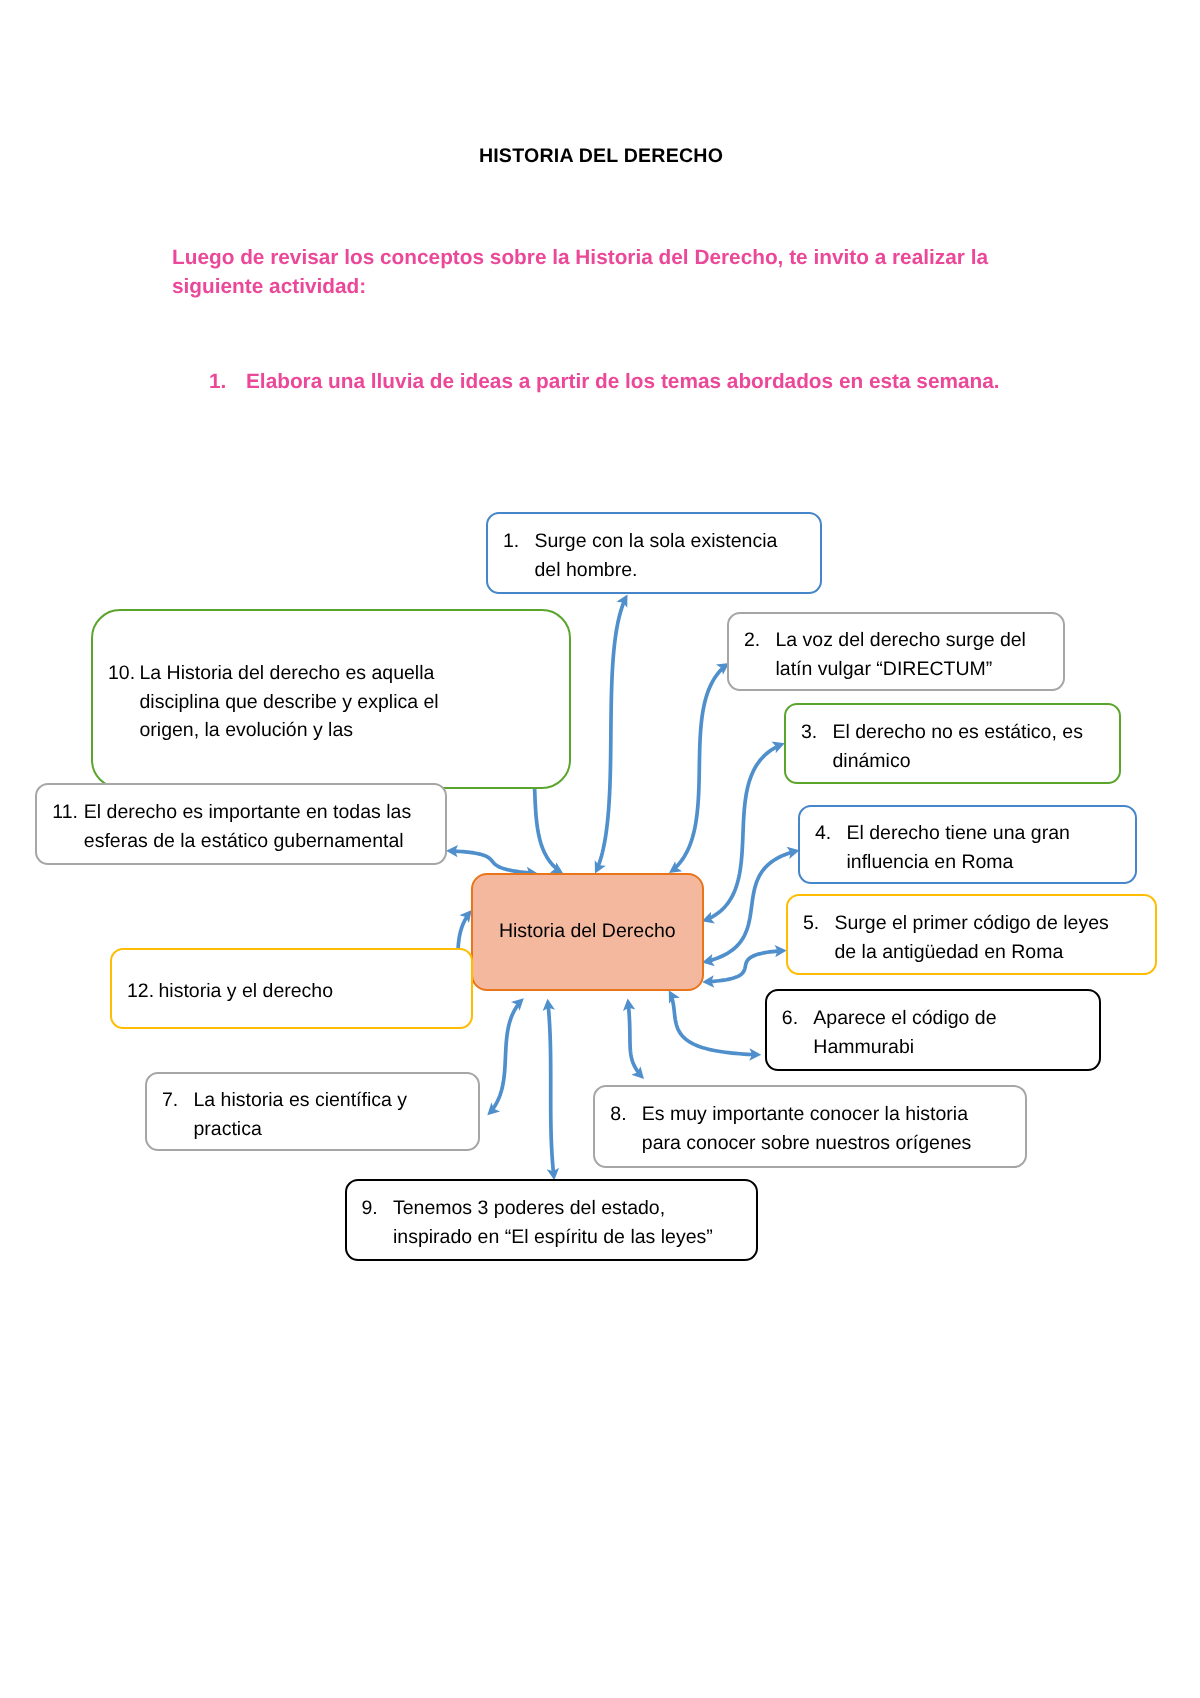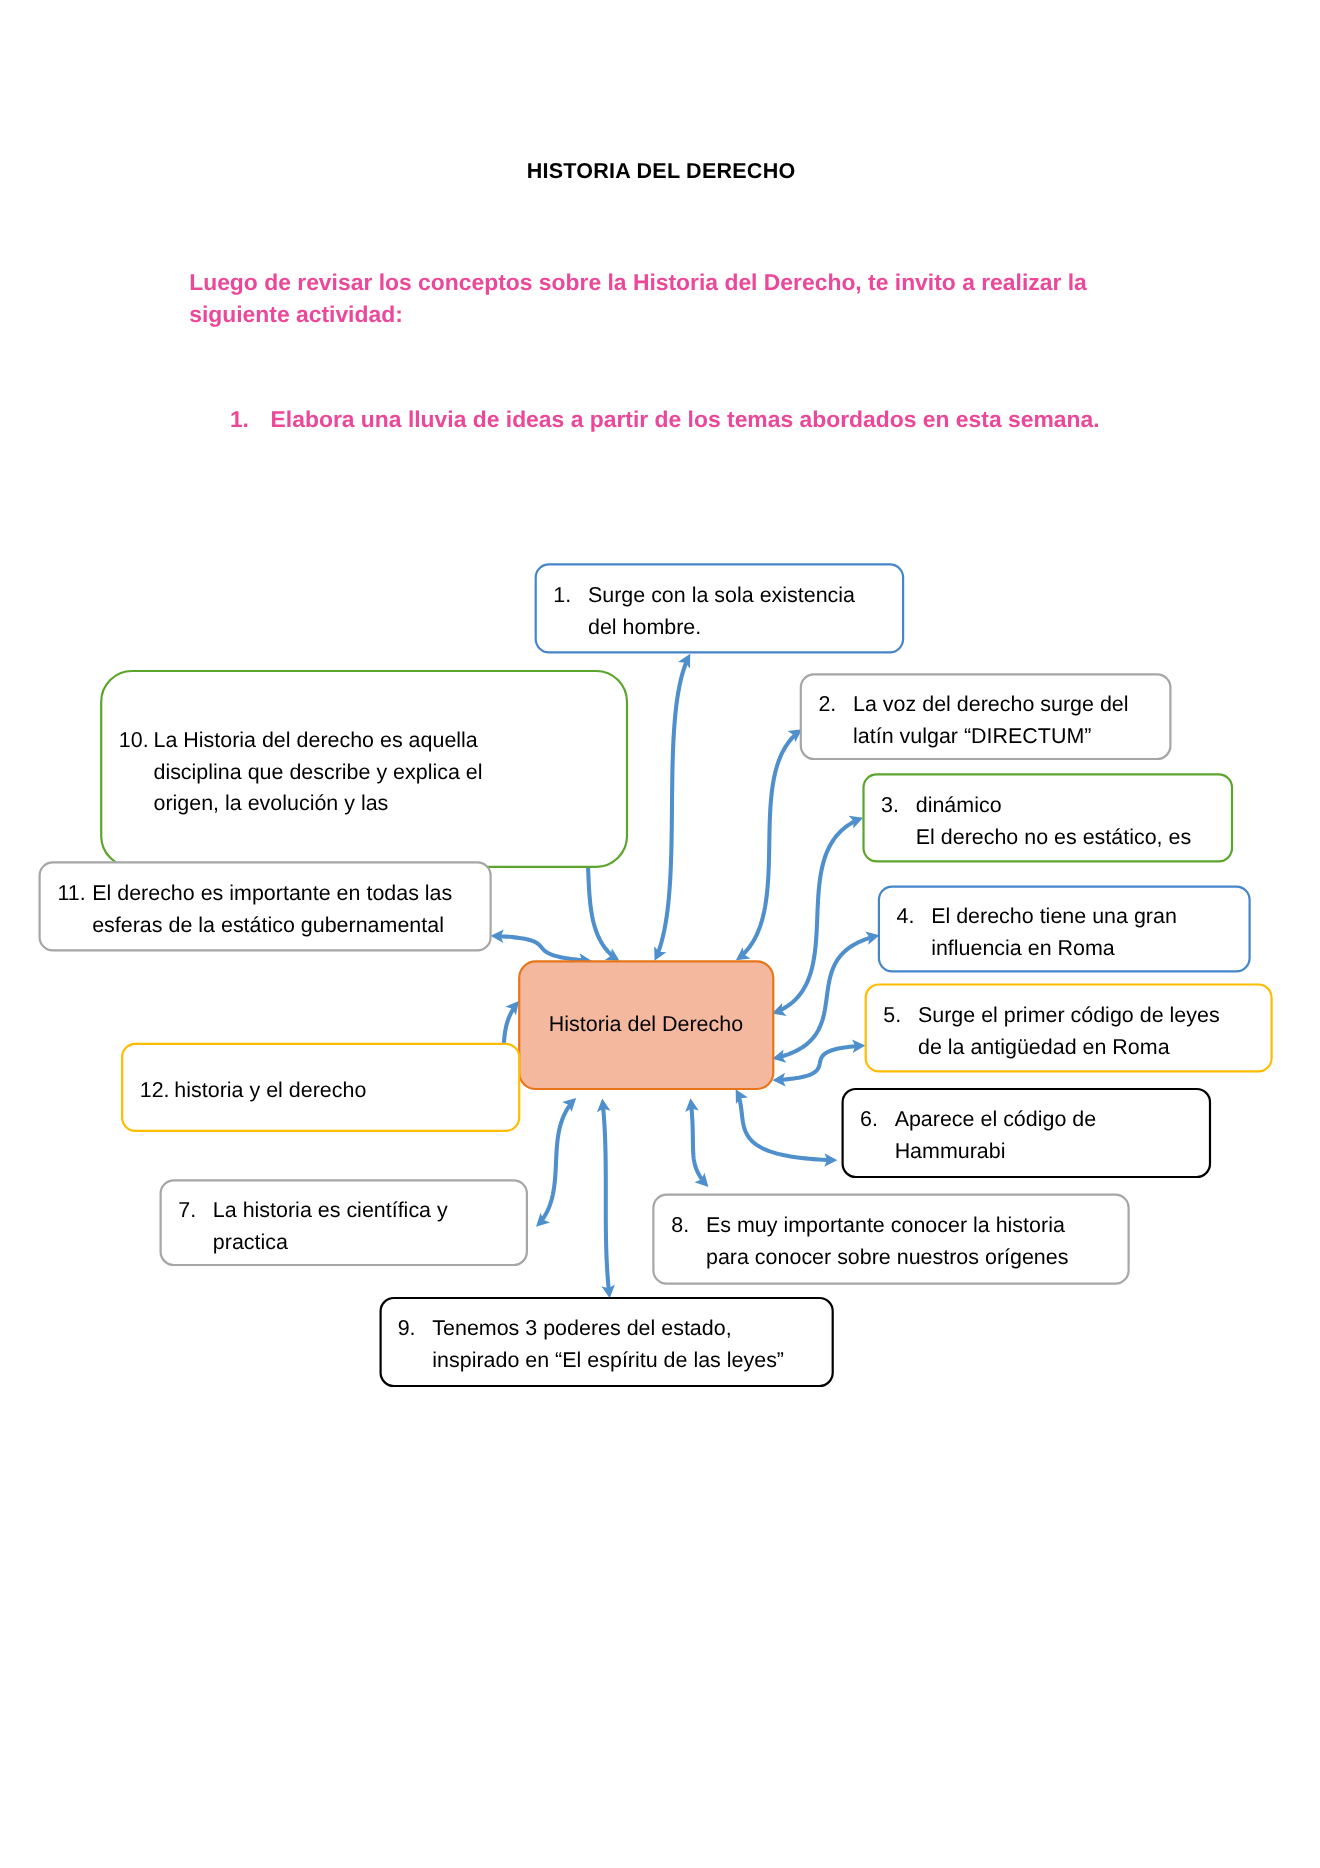--- a/index.html
+++ b/index.html
@@ -124,22 +124,22 @@
           <span class="t">
             <span class="ln">La voz del derecho surge del</span>
             <span class="ln">latín vulgar “DIRECTUM”</span>
           </span>
         </div>
       </div>
       <div class="node" style="left: 784px; top: 703px; width: 337px; height: 81px; border-radius: 13px; border-color: rgb(91, 165, 45);">
         <div class="row">
           <span class="n">3.</span>
           <span class="t">
+            <span class="ln">El derecho no es estático, es</span>
             <span class="ln">dinámico</span>
-            <span class="ln">El derecho no es estático, es</span>
           </span>
         </div>
       </div>
       <div class="node" style="left: 798px; top: 805px; width: 339px; height: 79px; border-radius: 13px; border-color: rgb(69, 133, 201);">
         <div class="row">
           <span class="n">4.</span>
           <span class="t">
             <span class="ln">El derecho tiene una gran</span>
             <span class="ln">influencia en Roma</span>
           </span>

